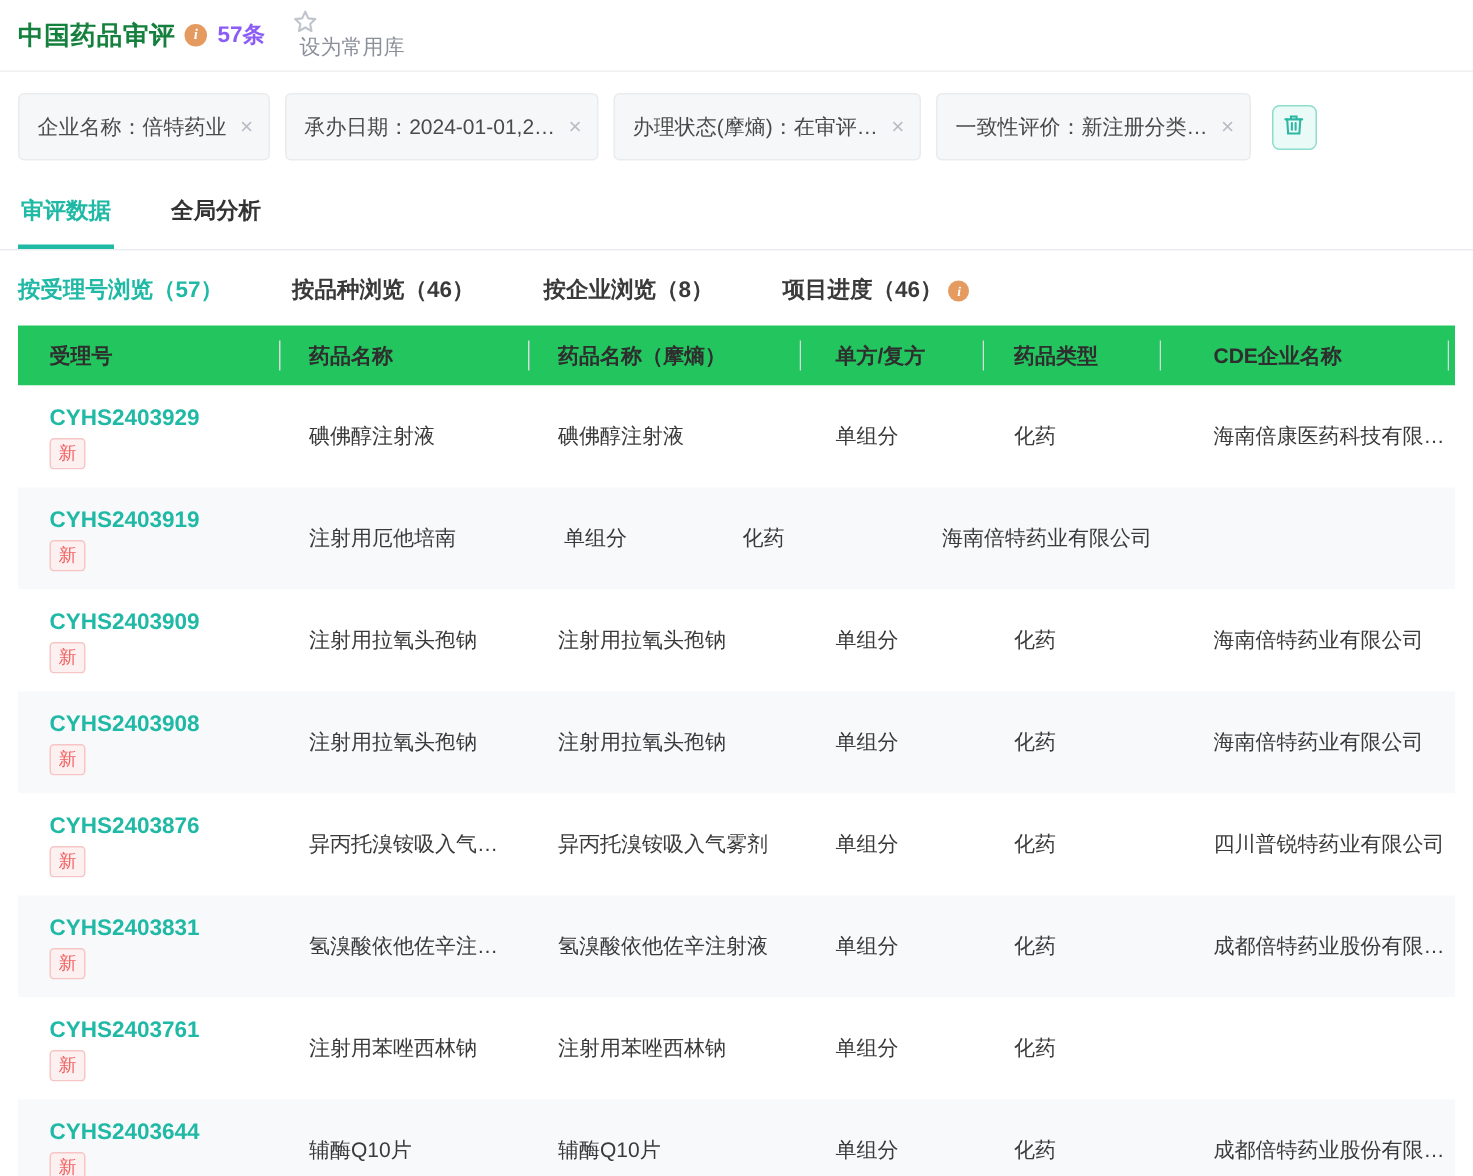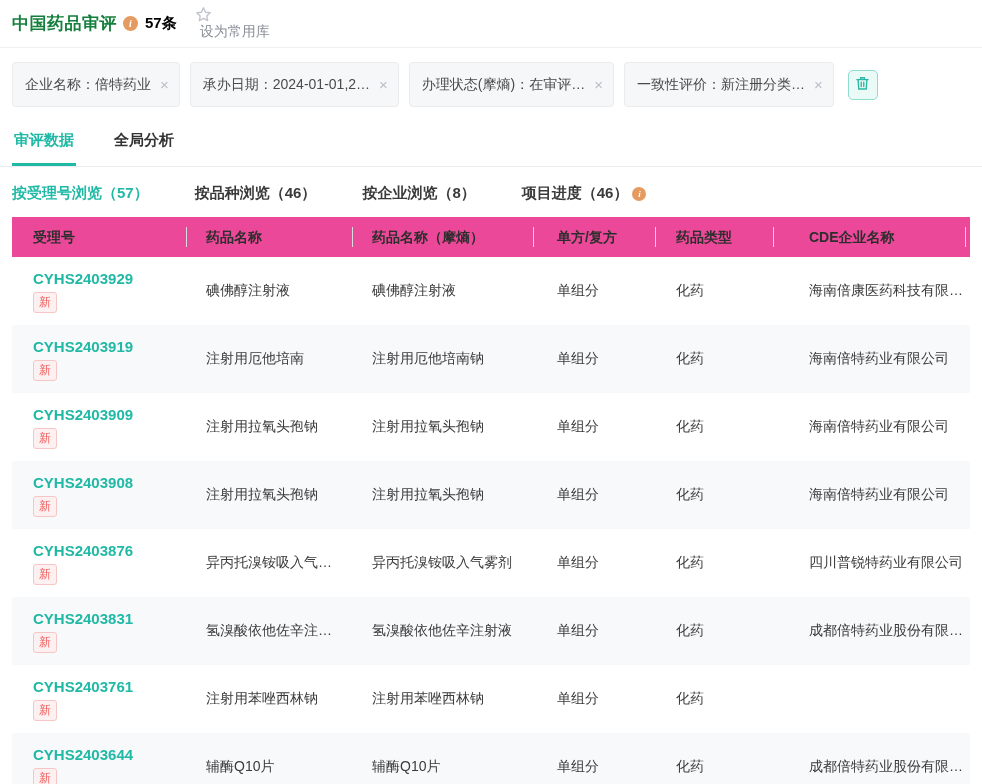--- a/index.html
+++ b/index.html
@@ -7,21 +7,21 @@
     font-family:"Liberation Sans","DejaVu Sans",sans-serif; color:#333; }
 
   
   .titlebar { display:flex; align-items:center; height:48px; padding:0 12px;
     border-bottom:1px solid #eef0f2; }
   .page-title { font-size:17px; font-weight:bold; color:#15803d; letter-spacing:.5px; }
   .info-dot { display:inline-flex; align-items:center; justify-content:center;
     width:15px; height:15px; border-radius:50%; background:#e59a5f; color:#fff;
     font-size:10px; font-style:italic; font-weight:bold; margin-left:6px;
     font-family:"Liberation Serif","DejaVu Serif",serif; }
-  .count { color:#000000; font-size:15px; font-weight:bold; margin-left:7px; }
+  .count { color:#8b5cf6; font-size:15px; font-weight:bold; margin-left:7px; }
   .fav { display:flex; margin-left:18px; cursor:pointer;flex-direction:column; }
   .fav svg { display:block; }
   .fav-label { color:#8a8f99; font-size:14px; margin-left:5px; }
 
   
   .filterbar { display:flex; align-items:center; padding:14px 12px 10px; gap:10px; }
   .ftag { display:flex; align-items:center; height:45px; padding:0 10px 0 12px;
     background:#f6f7f8; border:1px solid #e9ebed; border-radius:4px;
     font-size:14px; color:#4a4a4a; white-space:nowrap; }
   .ftag .x { color:#b9bec6; font-size:15px; margin-left:9px; cursor:pointer; line-height:1; }
@@ -37,21 +37,21 @@
 
   
   .subtabs { display:flex; align-items:center; padding:17px 12px 14px; gap:46px; }
   .subtab { display:flex; align-items:center; font-size:15px; font-weight:600;
     color:#3a3a3a; cursor:pointer; white-space:nowrap; }
   .subtab.active { color:#1fb9a5; }
   .subtab .info-dot { width:14px; height:14px; font-size:9px; margin-left:4px; }
 
   
   .table { margin:0 12px; }
-  .thead { display:flex; background:#ec4899; height:40px; align-items:center; }
+  .thead { display:flex; background:#22c55e; height:40px; align-items:center; }
   .th { position:relative; font-size:14px; font-weight:bold; color:#2e2e2e;
     height:40px; line-height:40px; white-space:nowrap; overflow:hidden; }
   .th + .th::before { content:""; position:absolute; left:0; top:10px;
     width:1px; height:20px; background:#d7dade; }
   .trow { display:flex; align-items:center; height:68px; background:#fff; }
   .trow.alt { background:#f8f9fb; }
   .cell { font-size:14px; color:#3a3a3a; white-space:nowrap; overflow:hidden; }
   .c1 { width:174px; padding-left:21px; }
   .c2 { width:166px; padding-left:20px; }
   .c3 { width:181px; padding-left:20px; }
@@ -155,21 +155,20 @@
     <div class="cell c6">海南倍康医药科技有限…</div>
     <div class="cell c7"></div>
   </div>
 
   <div class="trow alt">
     <div class="cell c1">
       <a class="rid">CYHS2403919</a>
       <span class="badge">新</span>
     </div>
     <div class="cell c2">注射用厄他培南</div>
-    <div class="cell c3">注射用厄他培南钠</div>
     <div class="cell c4">单组分</div>
     <div class="cell c5">化药</div>
     <div class="cell c6">海南倍特药业有限公司</div>
     <div class="cell c7"></div>
   </div>
 
   <div class="trow">
     <div class="cell c1">
       <a class="rid">CYHS2403909</a>
       <span class="badge">新</span>

